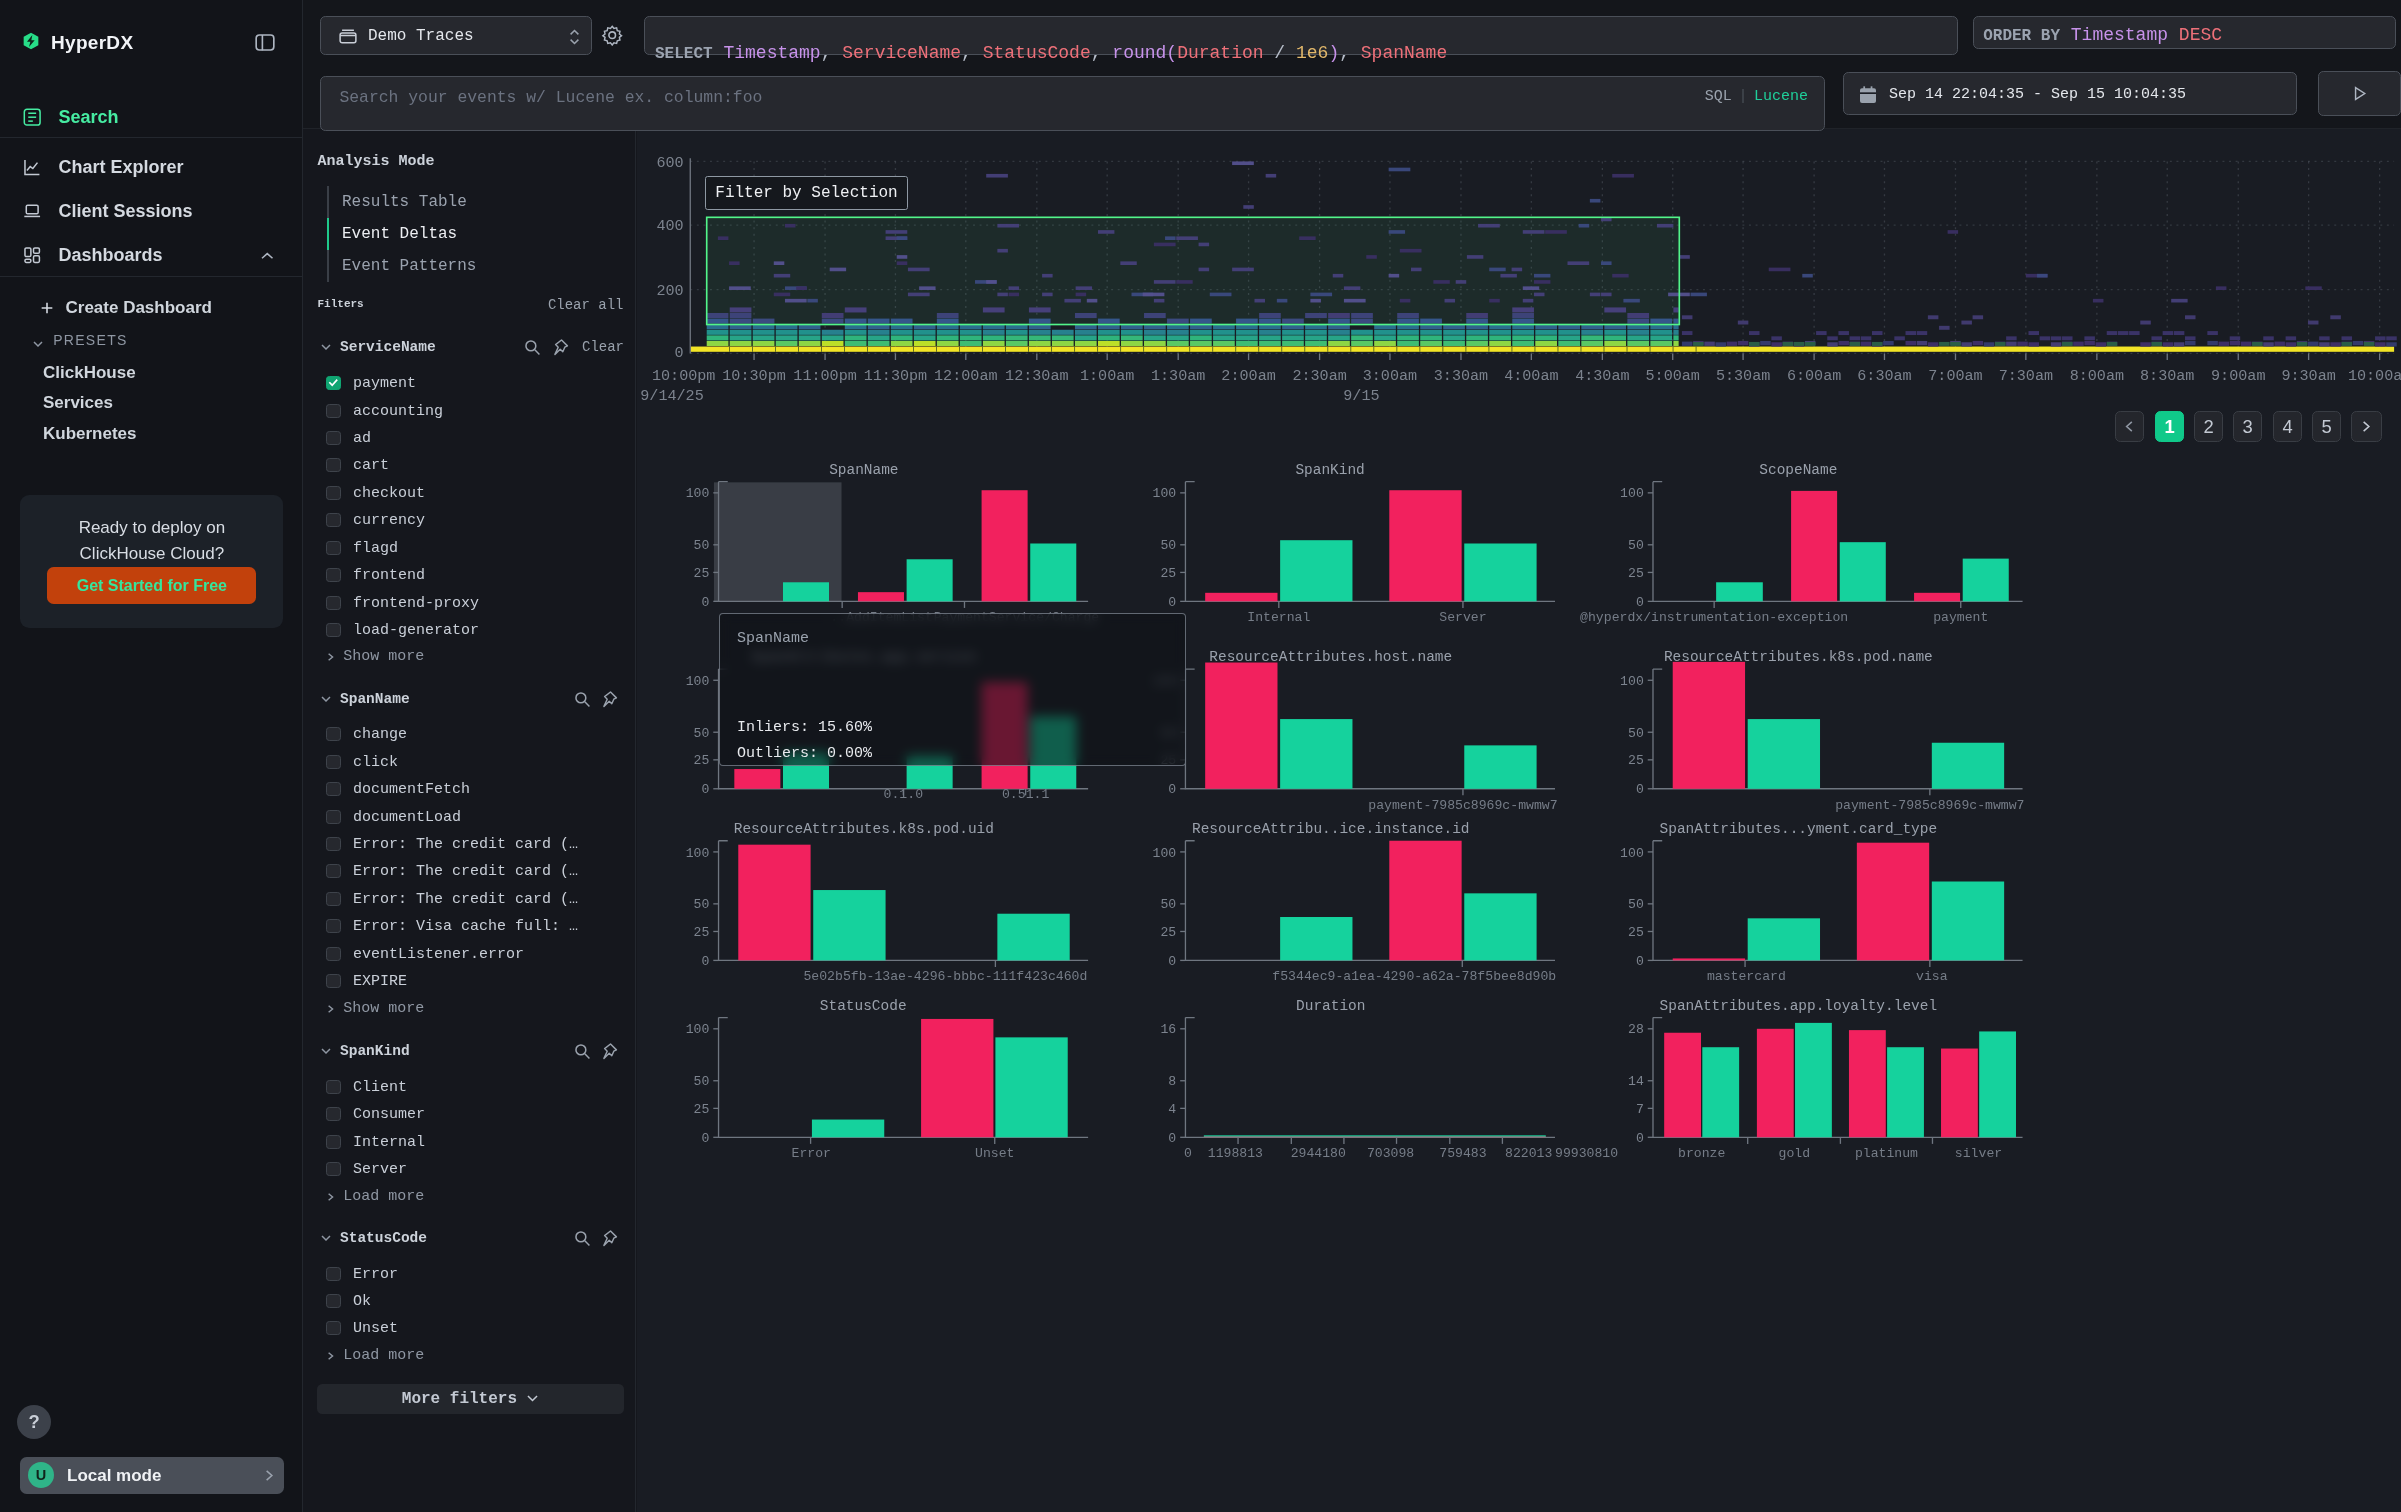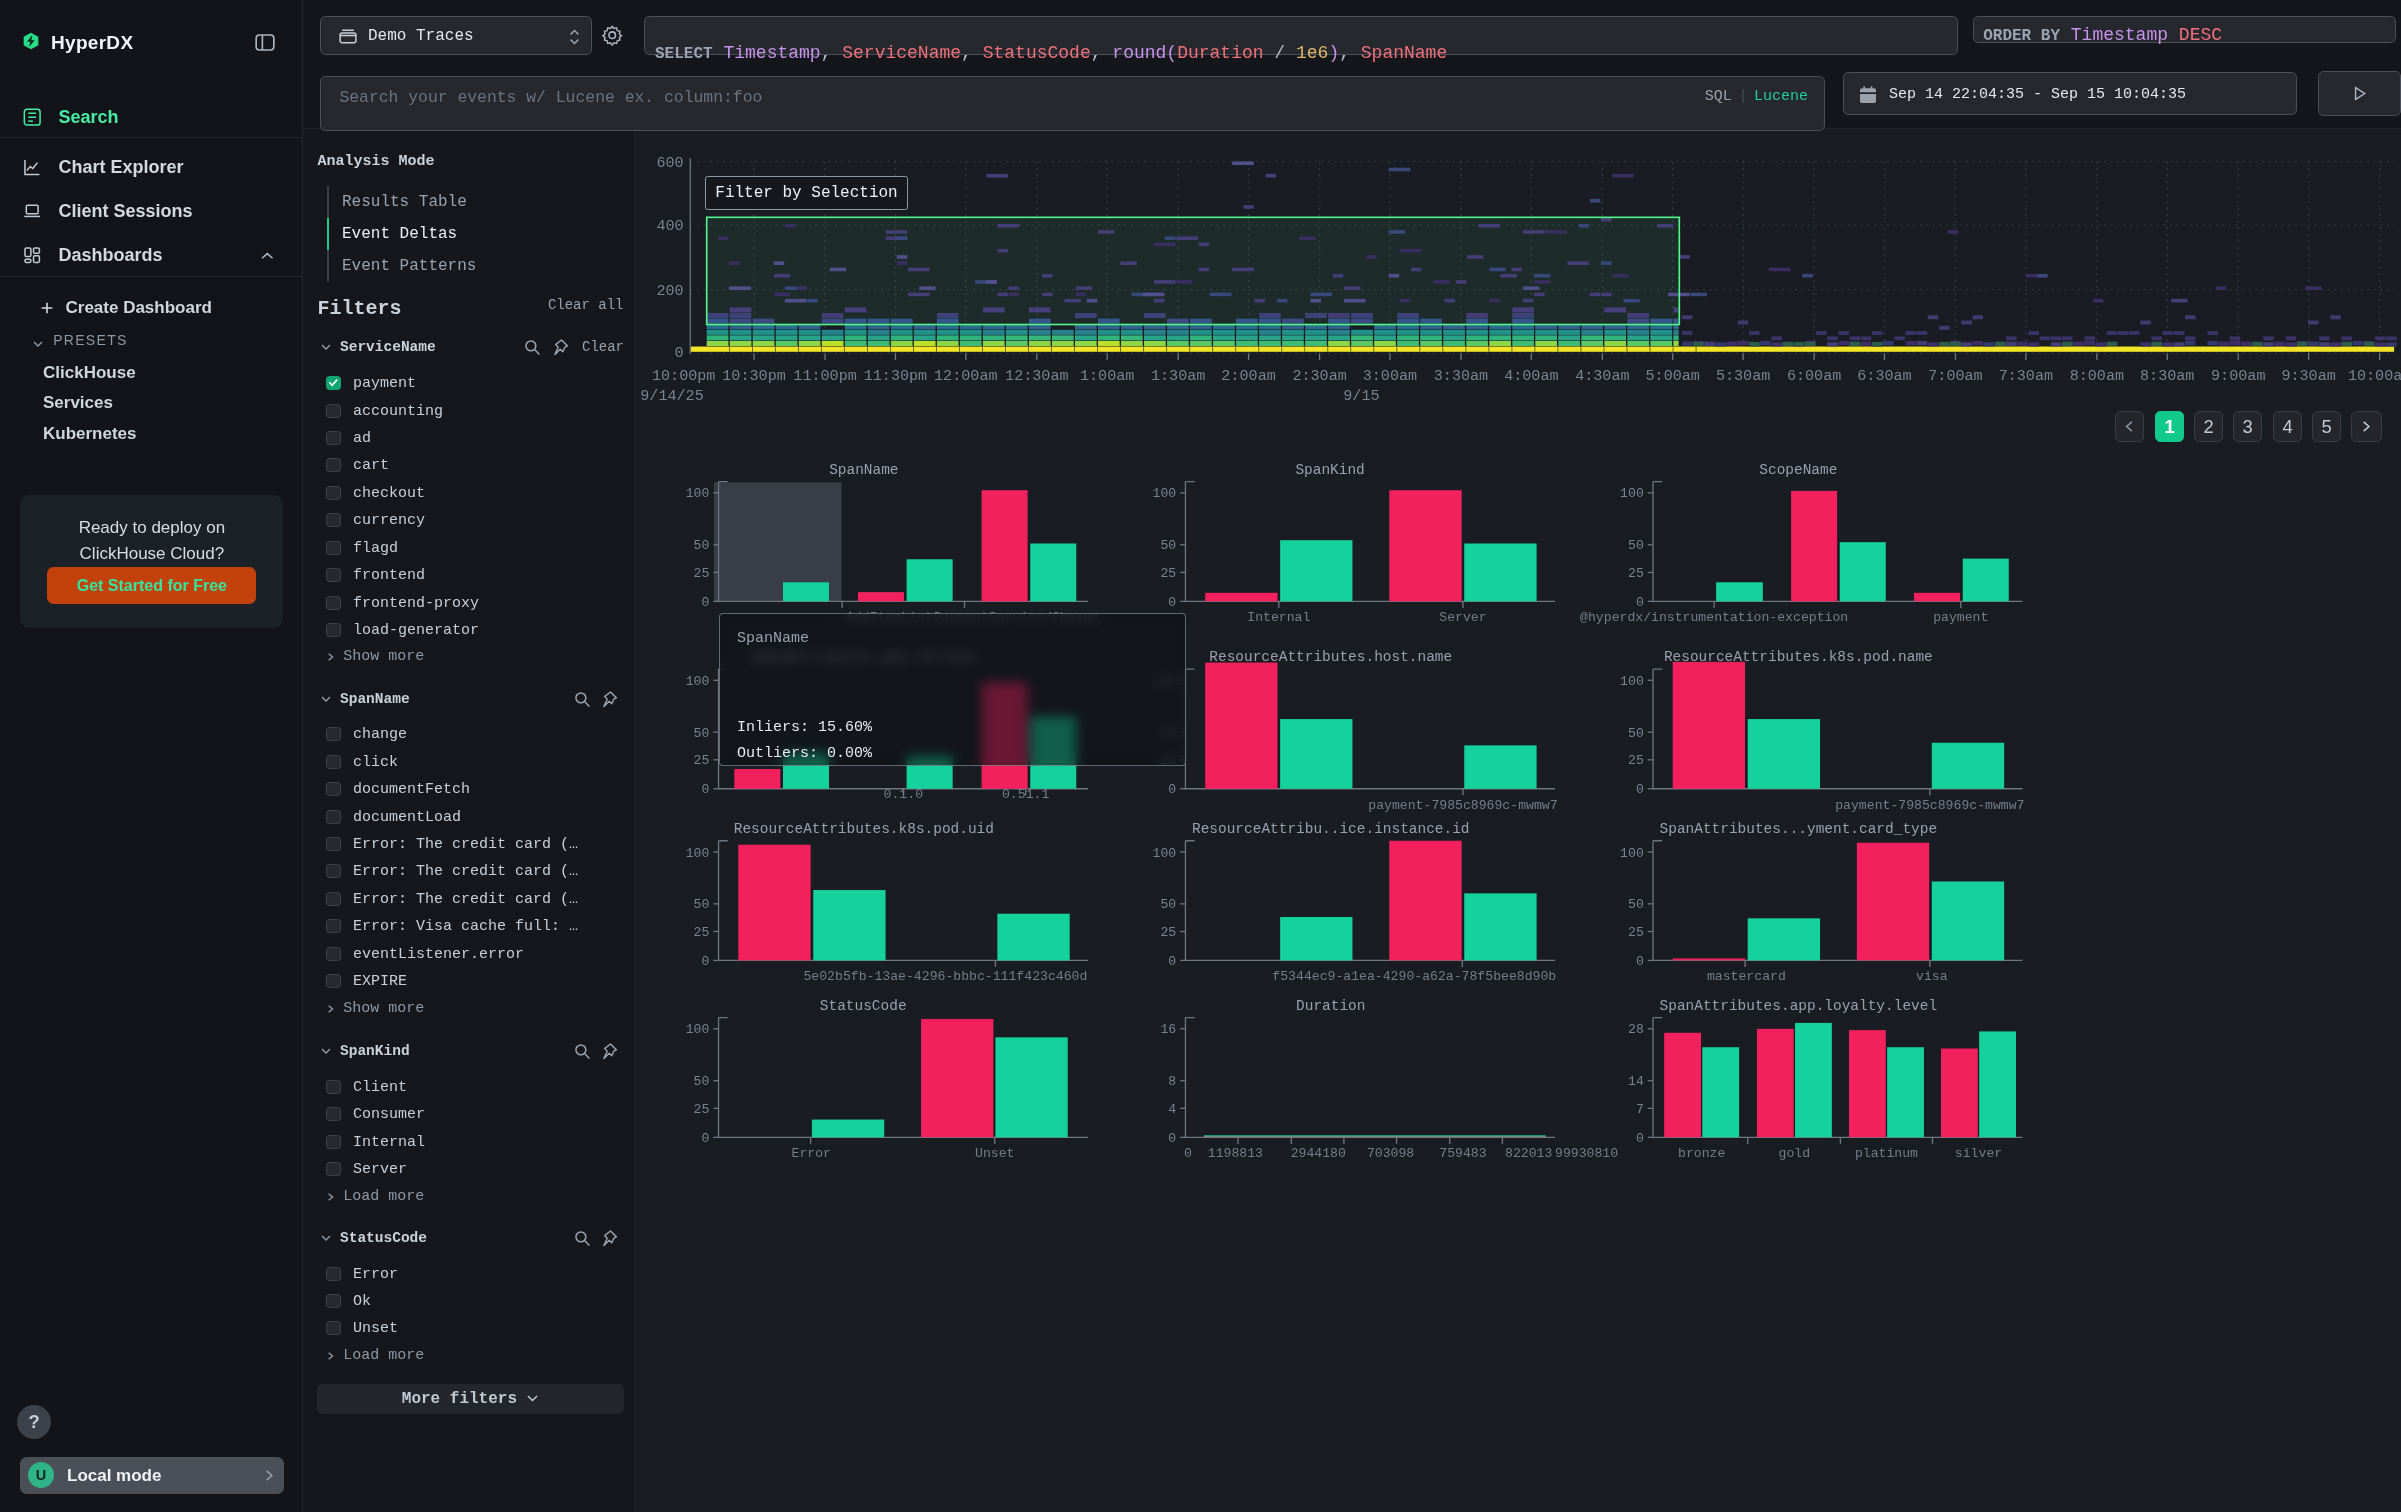--- a/index.html
+++ b/index.html
@@ -36,21 +36,21 @@
 
 
 .box { position:absolute; background:#26282e; border:1.3px solid #4a4f58; border-radius:5.3px; }
 .tsel { left:320px; top:16.4px; width:272px; height:39px; }
 .tsel .txt { position:absolute; left:47px; top:10px; font-size:16px; color:#e4e7ec; font-family:"Liberation Mono",monospace; }
 .tsel .ic { position:absolute; left:17px; top:10px; }
 .tsel .ud { position:absolute; right:10.5px; top:9.2px; }
 .gearbox { position:absolute; left:601px; top:24px; }
 .sqlbox { left:644px; top:16.4px; width:1314px; height:39px; }
 .sqlbox .code { position:absolute; left:10px; top:8px; font-size:18px; font-family:"Liberation Mono",monospace; white-space:pre;margin-top:18px; }
-.obox { left:1973px; top:16.4px; width:423px; height:27px; }
+.obox { left:1973px; top:16.4px; width:423px; height:33px; }
 .obox .code { position:absolute; left:9.2px; top:8px; font-size:18px; font-family:"Liberation Mono",monospace; white-space:pre; }
 .searchbox { left:320px; top:76px; width:1505px; height:55px; }
 .searchbox .ph { position:absolute; left:18.4px; top:10.5px; font-size:16.4px; color:#6b7280; font-family:"Liberation Mono",monospace; }
 .sqllucene { position:absolute; right:16px; top:10.5px; font-size:15px; font-family:"Liberation Mono",monospace; color:#9aa2ad; }
 .sqllucene .luc { color:#1fcf9a; }
 .sqllucene .sep { color:#4a4f58; padding:0 6.6px; }
 .datebox { left:1843px; top:72px; width:454px; height:43px; }
 .datebox .ic { position:absolute; left:14px; top:12px; }
 .datebox .dt { position:absolute; left:45px; top:12.5px; font-size:15px; color:#e4e7ec; font-family:"Liberation Mono",monospace; }
 .playbox { left:2318px; top:71px; width:83px; height:45px; display:flex; align-items:center; justify-content:center; }
@@ -62,21 +62,21 @@
 
 
 .amode { position:absolute; left:14.5px; top:153px; font-size:15px; font-weight:bold; color:#ccd2da; font-family:"Liberation Mono",monospace; }
 .alist { position:absolute; left:24px; top:186px; }
 .aitem { height:32px; display:flex; align-items:center; }
 .abar { width:2px; height:32px; background:#3a3f47; }
 .abar.on { background:#1fc98b; }
 .atext { margin-left:13px; font-size:16px; color:#9aa2ae; font-family:"Liberation Mono",monospace; }
 .atext.w { color:#eceef2; }
 .fhdr { position:absolute; left:14.5px; top:297px; width:306px; }
-.ftitle { font-size:20px; font-weight:bold; color:#ccd2da; font-family:"Liberation Mono",monospace; }
+.ftitle { font-size:11px; font-weight:bold; color:#ccd2da; font-family:"Liberation Mono",monospace; }
 .fclear { float:right; font-size:14px; color:#9aa2ad; font-family:"Liberation Mono",monospace; }
 .ghdr { position:absolute; left:17px; width:304px; height:24px; display:flex; align-items:center; }
 .ghdr .gname { margin-left:8px; font-size:14.5px; font-weight:bold; color:#ccd2da; font-family:"Liberation Mono",monospace; }
 .ghicons { position:absolute; display:flex; gap:9.2px; align-items:center; }
 .gclear { position:absolute; font-size:14px; color:#9aa2ad; font-family:"Liberation Mono",monospace; }
 .cbrow { position:absolute; left:23px; height:26px; display:flex; align-items:center; }
 .cb { width:14.5px; height:14.5px; border-radius:3.3px; background:#26282e; border:1.3px solid #3e434b; }
 .cb.on { background:#10a572; border-color:#10a572; }
 .cb.on svg { display:block; margin:-1.3px 0 0 -1.3px; }
 .cblbl { margin-left:12.5px; font-size:15px; color:#c9cfd8; font-family:"Liberation Mono",monospace; white-space:pre; }

